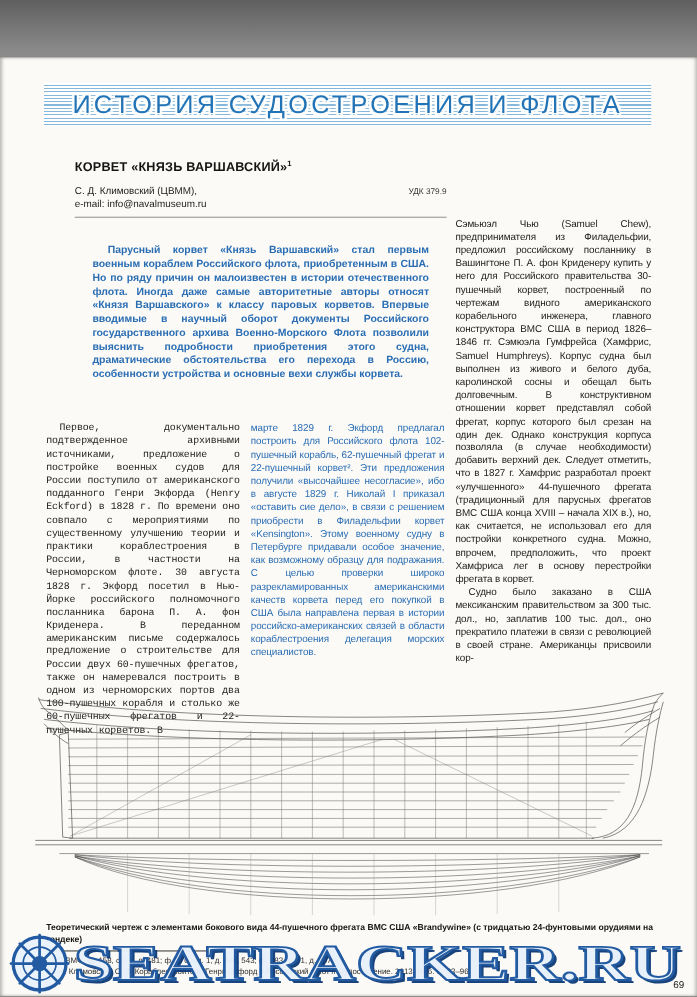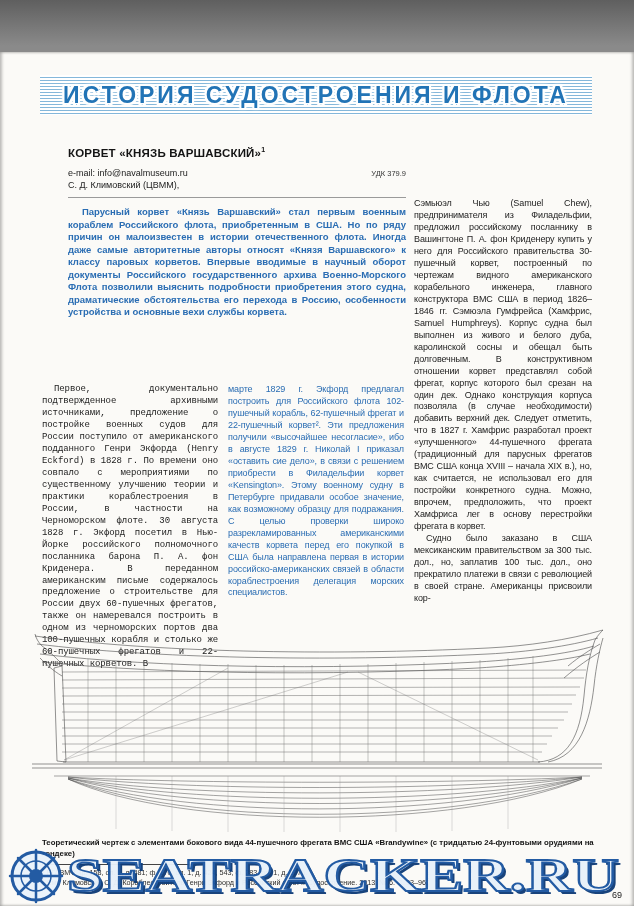--- a/index.html
+++ b/index.html
@@ -5,32 +5,32 @@
   html,body{margin:0;padding:0;background:#6f6f6f;}
   #stage{position:relative;width:634px;height:906px;margin:0 auto;overflow:hidden;
          background:linear-gradient(#5f5f5f,#8a8a8a 46px,#8a8a8a);
          font-family:"Liberation Sans", sans-serif;}
   .paper{position:absolute;top:52px;left:0;right:0;bottom:0;background:#fbfaf7;
          box-shadow:inset 2px 0 3px rgba(0,0,0,.25), inset -2px 0 3px rgba(0,0,0,.25);}
   
   .banner{position:absolute;top:75px;left:40px;width:552px;height:40px;
           background:repeating-linear-gradient(to bottom,#ffffff 0 2px,#84b7da 2px 3px);
           display:flex;align-items:center;justify-content:center;}
-  .banner-text{font-size:23px;font-weight:bold;letter-spacing:3px;color:#2274b6;white-space:nowrap;
+  .banner-text{font-size:23px;font-weight:normal;letter-spacing:3px;color:#2274b6;white-space:nowrap;
           text-shadow:-2px -2px 0 #fff,2px -2px 0 #fff,-2px 2px 0 #fff,2px 2px 0 #fff,0 0 4px #fff,0 0 6px #fff;}
   
   .hdr{position:absolute;top:146px;left:68px;width:338px;border-bottom:1px solid #9a9a9a;padding-bottom:6px;}
   .title{font-size:11.5px;font-weight:bold;color:#141414;letter-spacing:.2px;}
   .title sup{font-size:7px;}
   .byline{margin-top:8px;font-size:9px;color:#1c1c1c;line-height:1.35;position:relative;}
   .udk{position:absolute;right:0;top:2px;font-size:7.5px;color:#333;}
   
   .abstract{position:absolute;top:206px;left:68px;width:338px;font-size:9.5px;line-height:1.32;
             color:#2a6db3;text-align:justify;font-weight:bold;}
-  .abstract p{margin:0;text-indent:14px;}
+  .abstract p{margin:16px;text-indent:14px;}
   
   .col{position:absolute;text-align:justify;font-size:9px;line-height:1.33;color:#1c1c1c;letter-spacing:-.1px;margin-top:48px;}
   .col p{margin:0;}
   .col p.ind{text-indent:12px;}
   .col.blue{color:#2a6db3;}
   
   .figure{position:absolute;top:626px;left:28px;width:578px;height:208px;}
   .caption{position:absolute;top:838px;left:42px;width:552px;font-size:7.8px;font-weight:bold;
            color:#141414;line-height:1.35;}
   .footrule{position:absolute;top:864px;left:42px;width:150px;border-top:1px solid #444;}
@@ -48,22 +48,22 @@
 
   <div class="banner">
     <div class="banner-text">ИСТОРИЯ СУДОСТРОЕНИЯ И ФЛОТА</div>
   </div>
 
   <div class="hdr">
     <div class="title">
       <span>КОРВЕТ «КНЯЗЬ ВАРШАВСКИЙ»</span><sup>1</sup>
     </div>
     <div class="byline">
+      <div>С. Д. Климовский (ЦВММ),</div>
       <div>e-mail: info@navalmuseum.ru</div>
-      <div>С. Д. Климовский (ЦВММ),</div>
       <div class="udk">УДК 379.9</div>
     </div>
   </div>
 
   <div class="abstract">
     <p>Парусный корвет «Князь Варшавский» стал первым военным кораблем Российского флота, приобретенным в США. Но по ряду причин он малоизвестен в истории отечественного флота. Иногда даже самые авторитетные авторы относят «Князя Варшавского» к классу паровых корветов. Впервые вводимые в научный оборот документы Российского государственного архива Военно-Морского Флота позволили выяснить подробности приобретения этого судна, драматические обстоятельства его перехода в Россию, особенности устройства и основные вехи службы корвета.</p>
   </div>
 
   <div class="col" style="top:336px;left:42px;width:176px;font-family:Liberation Mono, monospace;">
     <p class="ind">Первое, документально подтвержденное архивными источниками, предложение о постройке военных судов для России поступило от американского подданного Генри Экфорда (Henry Eckford) в 1828 г. По времени оно совпало с мероприятиями по существенному улучшению теории и практики кораблестроения в России, в частности на Черноморском флоте. 30 августа 1828 г. Экфорд посетил в Нью-Йорке российского полномочного посланника барона П. А. фон Криденера. В переданном американским письме содержалось предложение о строительстве для России двух 60-пушечных фрегатов, также он намеревался построить в одном из черноморских портов два 100-пушечных корабля и столько же 60-пушечных фрегатов и 22-пушечных корветов. В</p>

